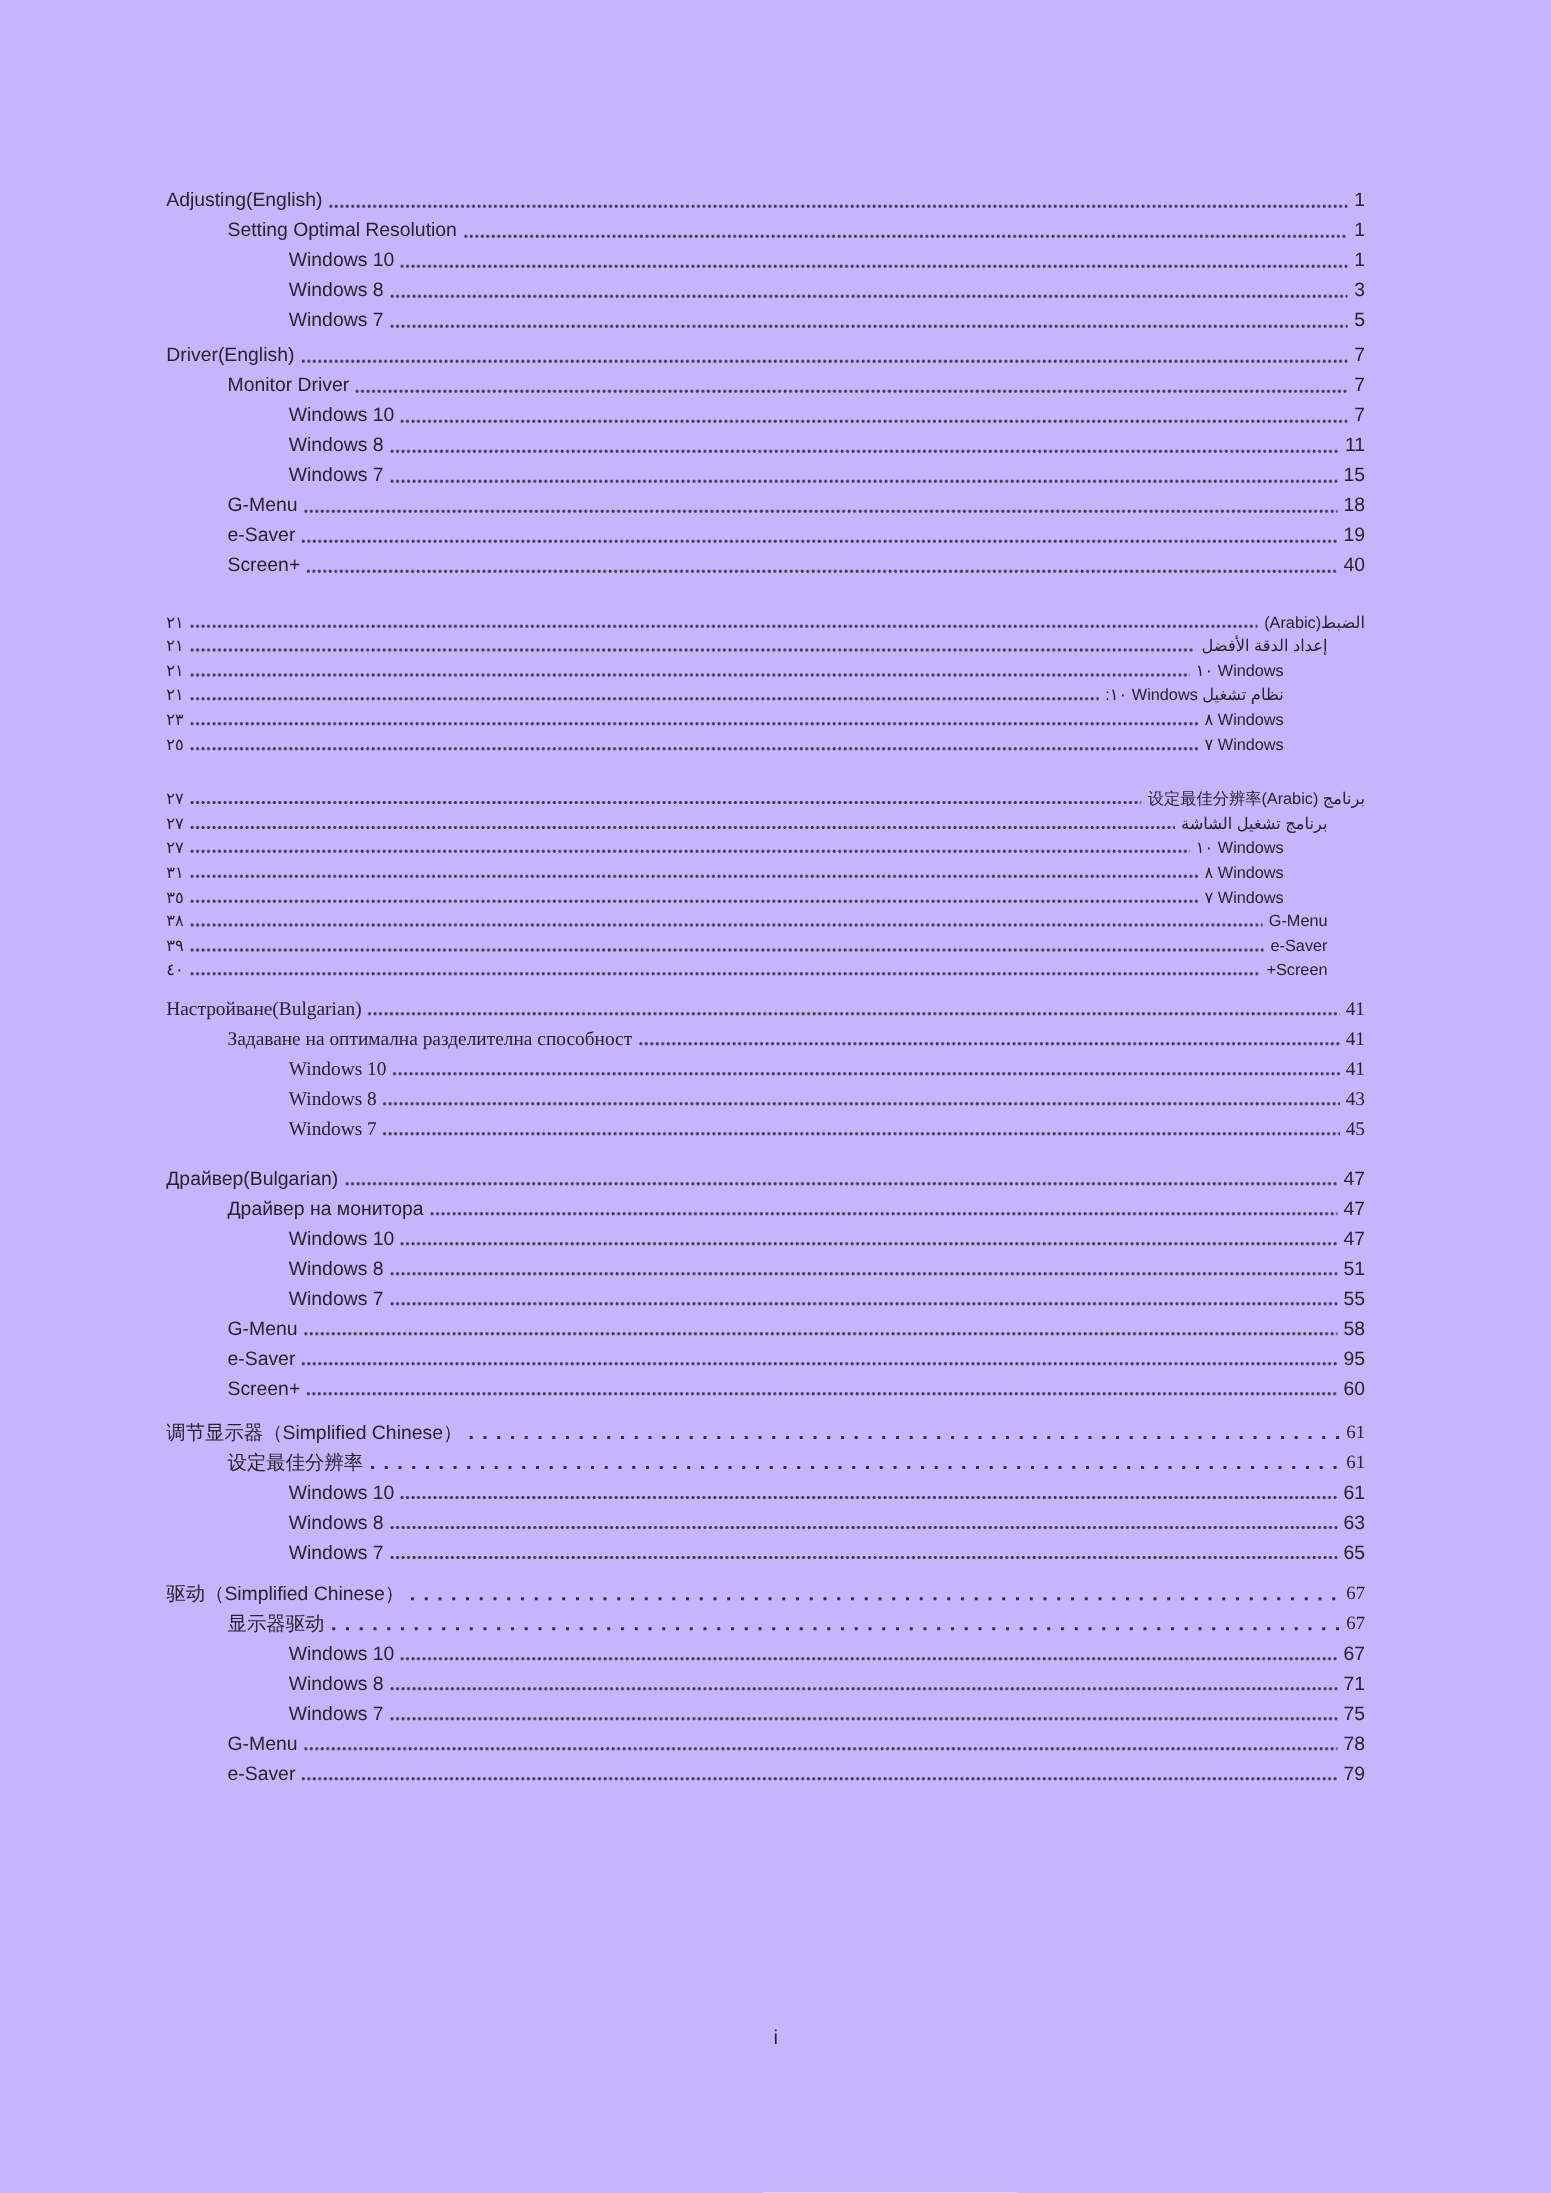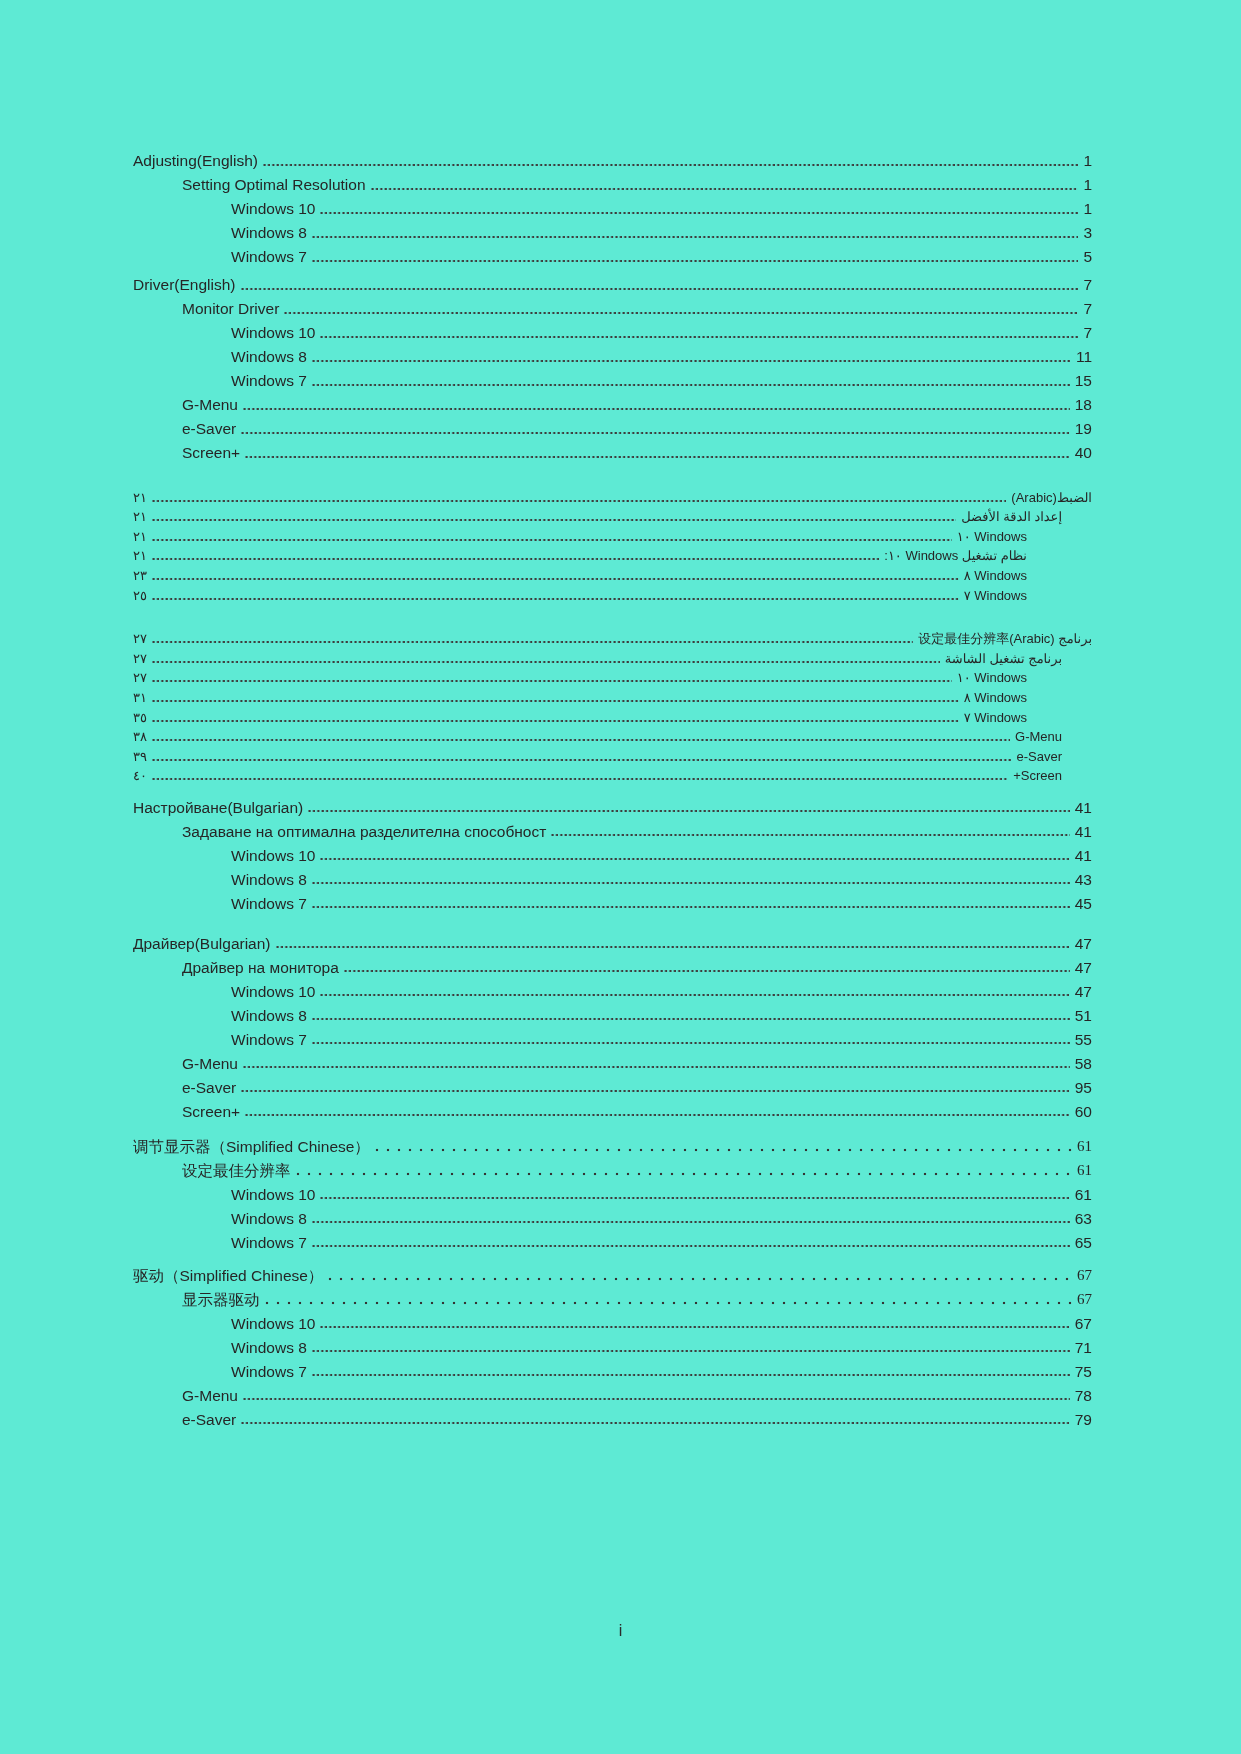--- a/index.html
+++ b/index.html
@@ -1,33 +1,33 @@
 <!DOCTYPE html>
 <html><head>
 <meta charset="utf-8">
 <style>
   html,body { margin:0; padding:0; background:#e8e8e8; }
   .page {
     position:relative;
     width:1241px; height:1754px;
-    background:#5eead4;
+    background:#c4b5fd;
     font-family:"Liberation Sans", sans-serif;
     color:#262626;
     overflow:hidden;
   }
   .toc {
     position:absolute;
     left:133px; top:146px;
     width:959px;
   }
   .toc-section { margin-top:0; }
   .toc-section:nth-of-type(2) { margin-top:4px; }
   .toc-section:nth-of-type(3) { margin-top:24px; }
   .toc-section:nth-of-type(4) { margin-top:24px; }
-  .toc-section:nth-of-type(5) { margin-top:8px; }
+  .toc-section:nth-of-type(5) { margin-top:8px;font-family:Liberation Serif, serif; }
   .toc-section:nth-of-type(6) { margin-top:16px; }
   .toc-section:nth-of-type(7) { margin-top:11px; }
   .toc-section:nth-of-type(8) { margin-top:9px;text-align:center; }
 
   .row {
     display:flex;
     align-items:flex-end;
     height:24px;
     font-size:15.5px;
     line-height:1.15;

